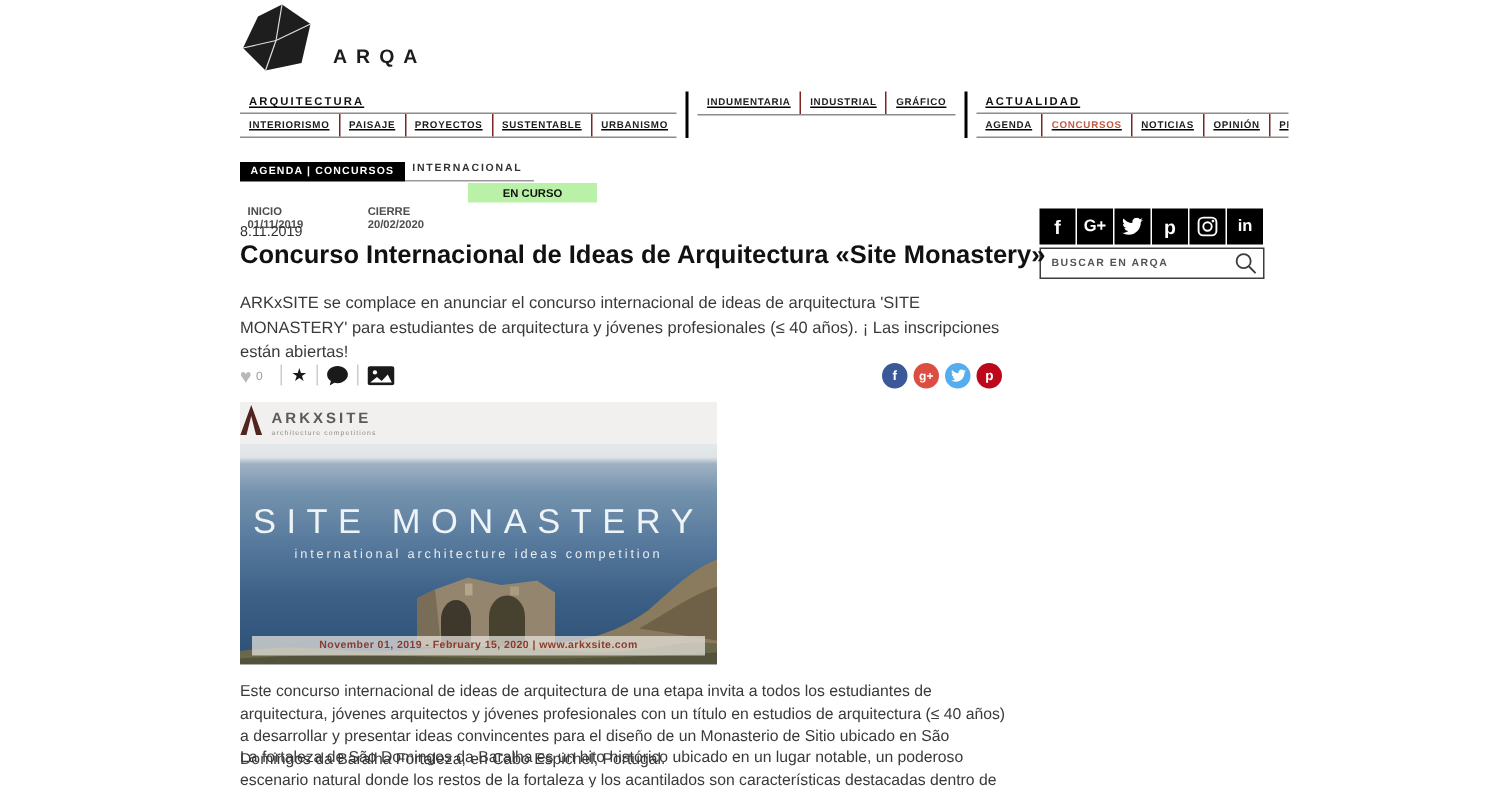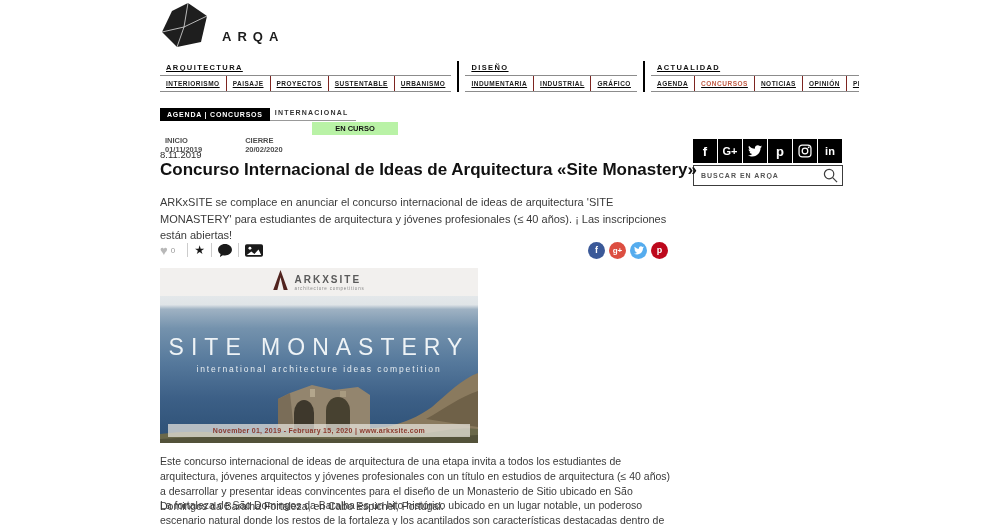--- a/index.html
+++ b/index.html
@@ -64,21 +64,21 @@
   .share-group { margin-left:auto; display:flex; gap:4px; }
   .share-c { width:17px; height:17px; border-radius:50%; color:#fff; display:flex; align-items:center;
              justify-content:center; font-size:9px; font-weight:bold; cursor:pointer; }
   .share-fb { background:#3b5998; }
   .share-gp { background:#dc4e41; font-size:8px; }
   .share-tw { background:#55acee; }
   .share-pi { background:#bd081c; }
 
   
   .hero { position:absolute; left:160px; top:268px; width:318px; height:175px; cursor:pointer; overflow:hidden; }
-  .hero-top { height:28px; background:#f2f0ee; display:flex; align-items:center; justify-content:center; gap:6px; }
+  .hero-top { height:28px; background:#f2f0ee; display:flex; align-items:center; gap:6px; }
   .hero-brand { font-size:10px; letter-spacing:2px; color:#5a5a5a; font-weight:bold; }
   .hero-brand-sub { font-size:4.5px; letter-spacing:0.8px; color:#8a8a8a; margin-top:1px; }
   .hero-sea { position:relative; height:147px;
       background:linear-gradient(180deg,#e4e8ea 0%, #dfe4e7 6%, #9fb2c3 9%, #7492ad 22%, #56799c 45%, #3c5f86 70%, #2c4f74 100%); }
   .hero-title { position:absolute; top:38px; left:0; right:0; text-align:center; color:#eef3f6;
                 font-size:23px; letter-spacing:7px; font-weight:400; }
   .hero-subtitle { position:absolute; top:68px; left:0; right:0; text-align:center; color:#e7edf1;
                    font-size:8.5px; letter-spacing:1.9px; }
   .hero-scene { position:absolute; left:0; bottom:0; width:318px; height:80px; }
   .hero-caption { position:absolute; left:8px; right:8px; bottom:6px; height:13px;
@@ -114,21 +114,20 @@
       <div class="nav-title">ARQUITECTURA</div>
       <div class="nav-items">
         <span class="nav-item">INTERIORISMO</span>
         <span class="nav-item">PAISAJE</span>
         <span class="nav-item">PROYECTOS</span>
         <span class="nav-item">SUSTENTABLE</span>
         <span class="nav-item">URBANISMO</span>
       </div>
     </div>
     <div class="nav-section">
-      <div class="nav-title">DISEÑO</div>
       <div class="nav-items">
         <span class="nav-item">INDUMENTARIA</span>
         <span class="nav-item">INDUSTRIAL</span>
         <span class="nav-item">GRÁFICO</span>
       </div>
     </div>
     <div class="nav-section">
       <div class="nav-title">ACTUALIDAD</div>
       <div class="nav-items">
         <span class="nav-item">AGENDA</span>

